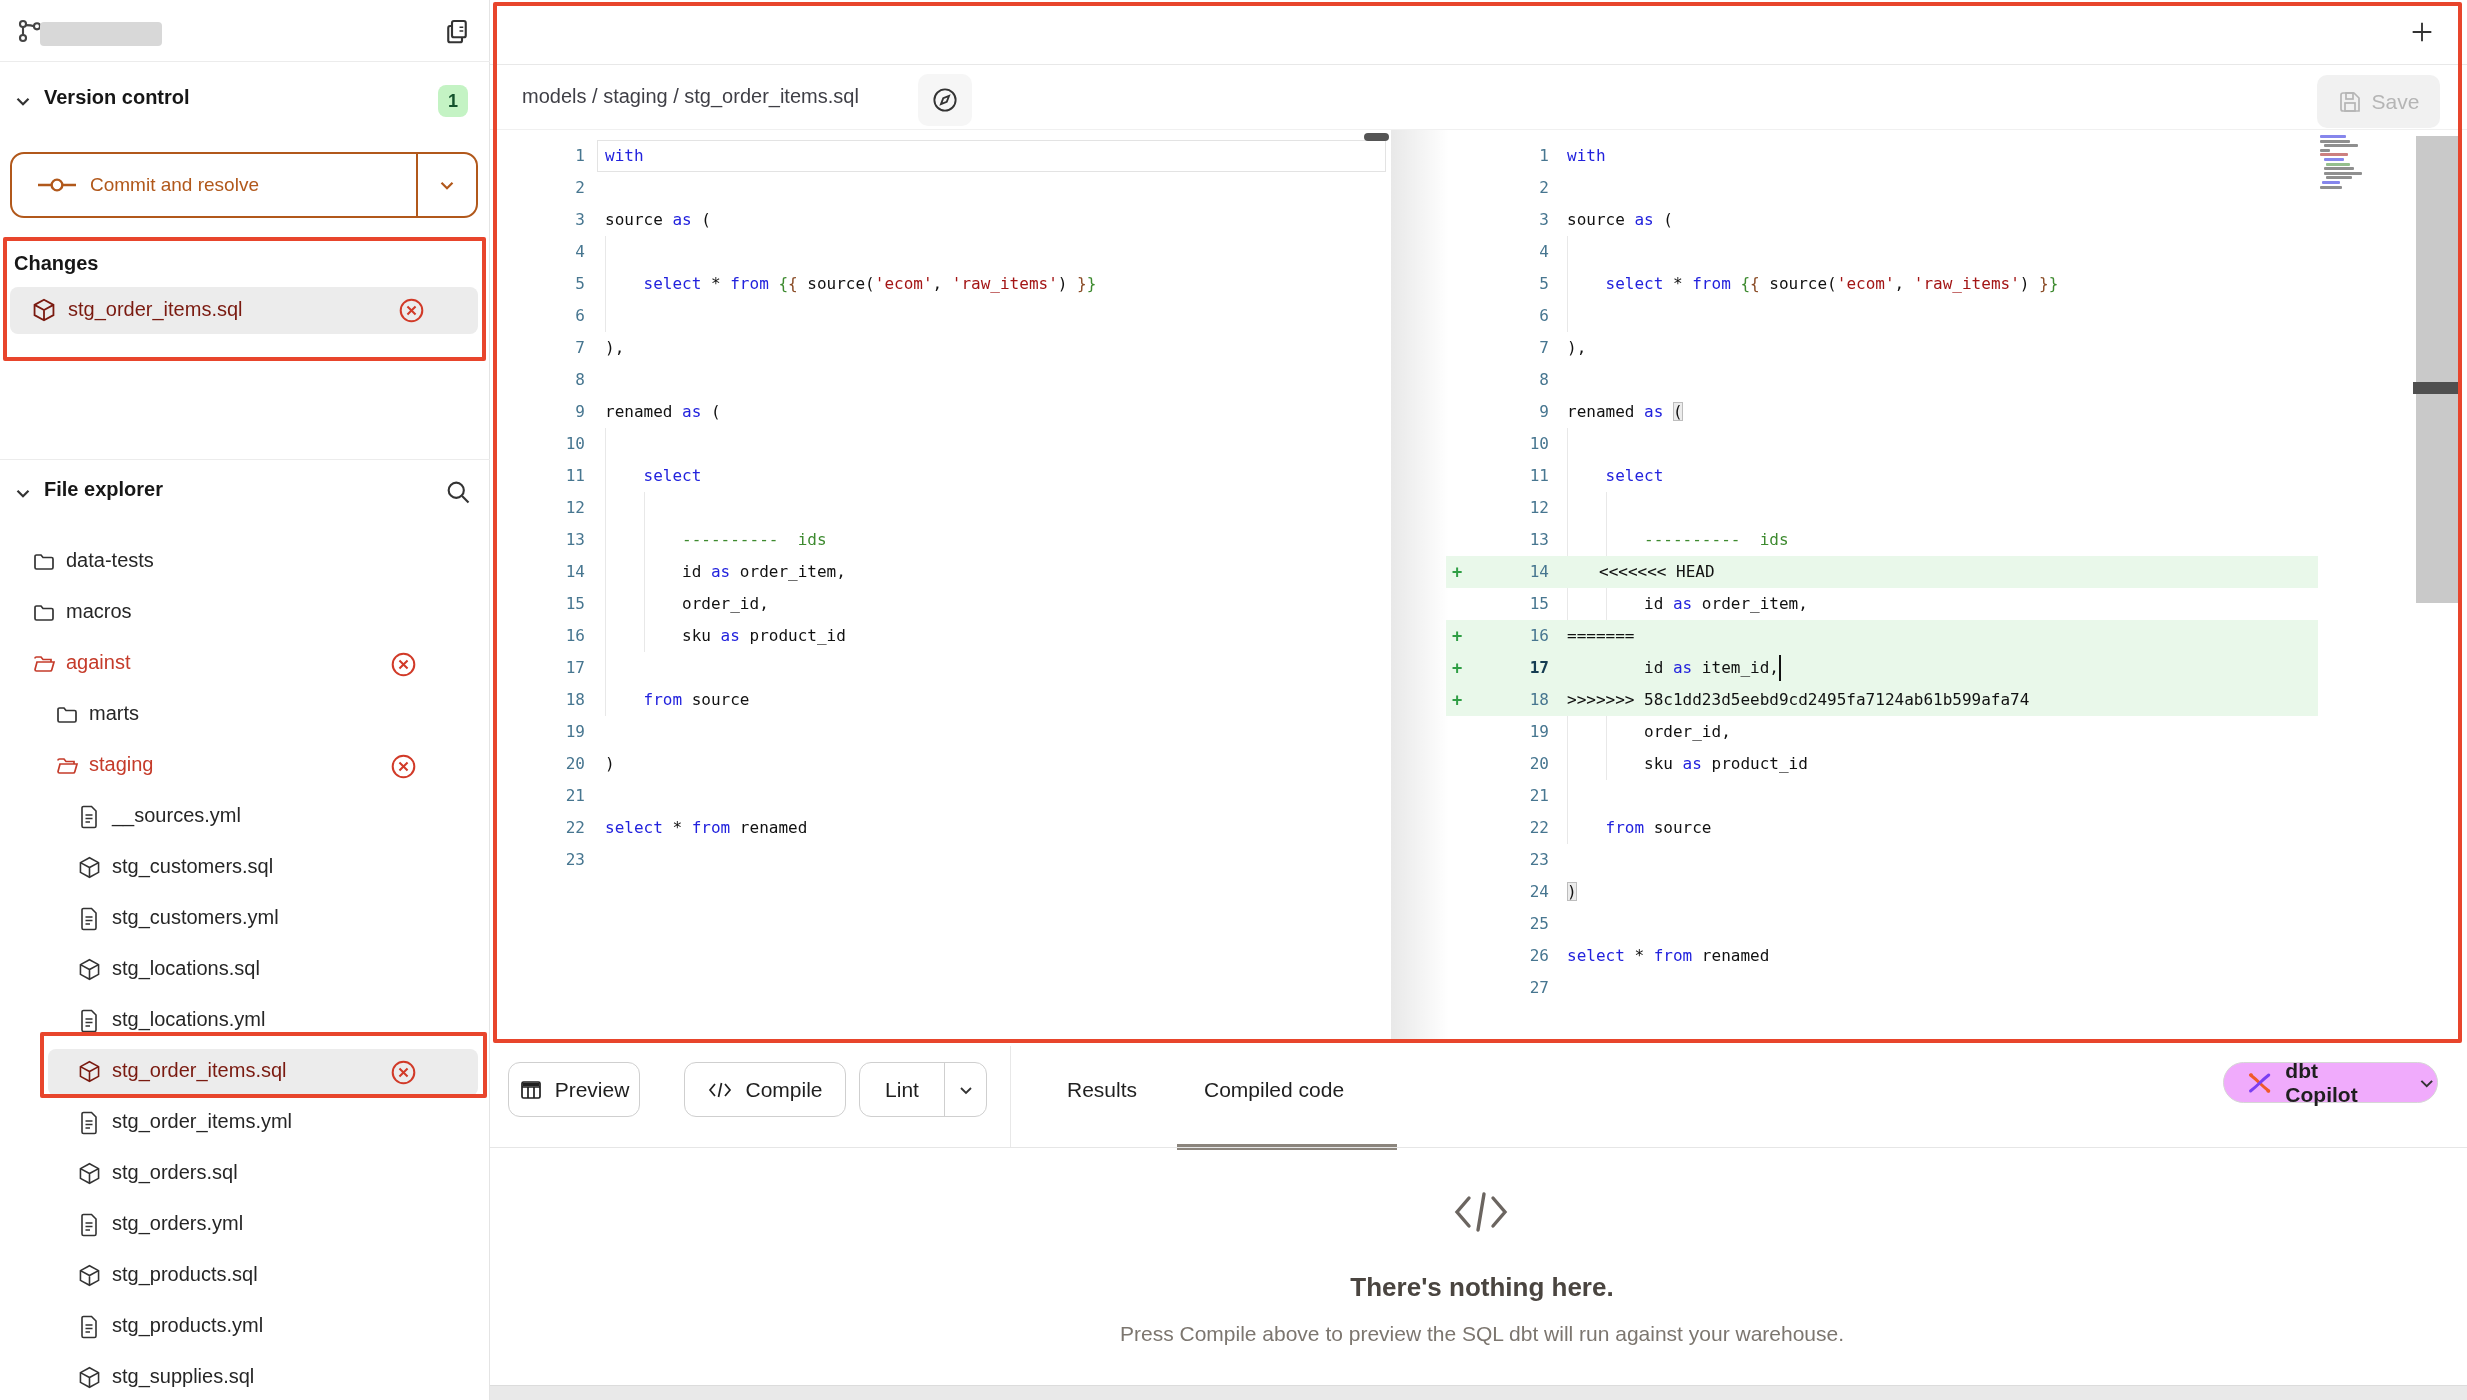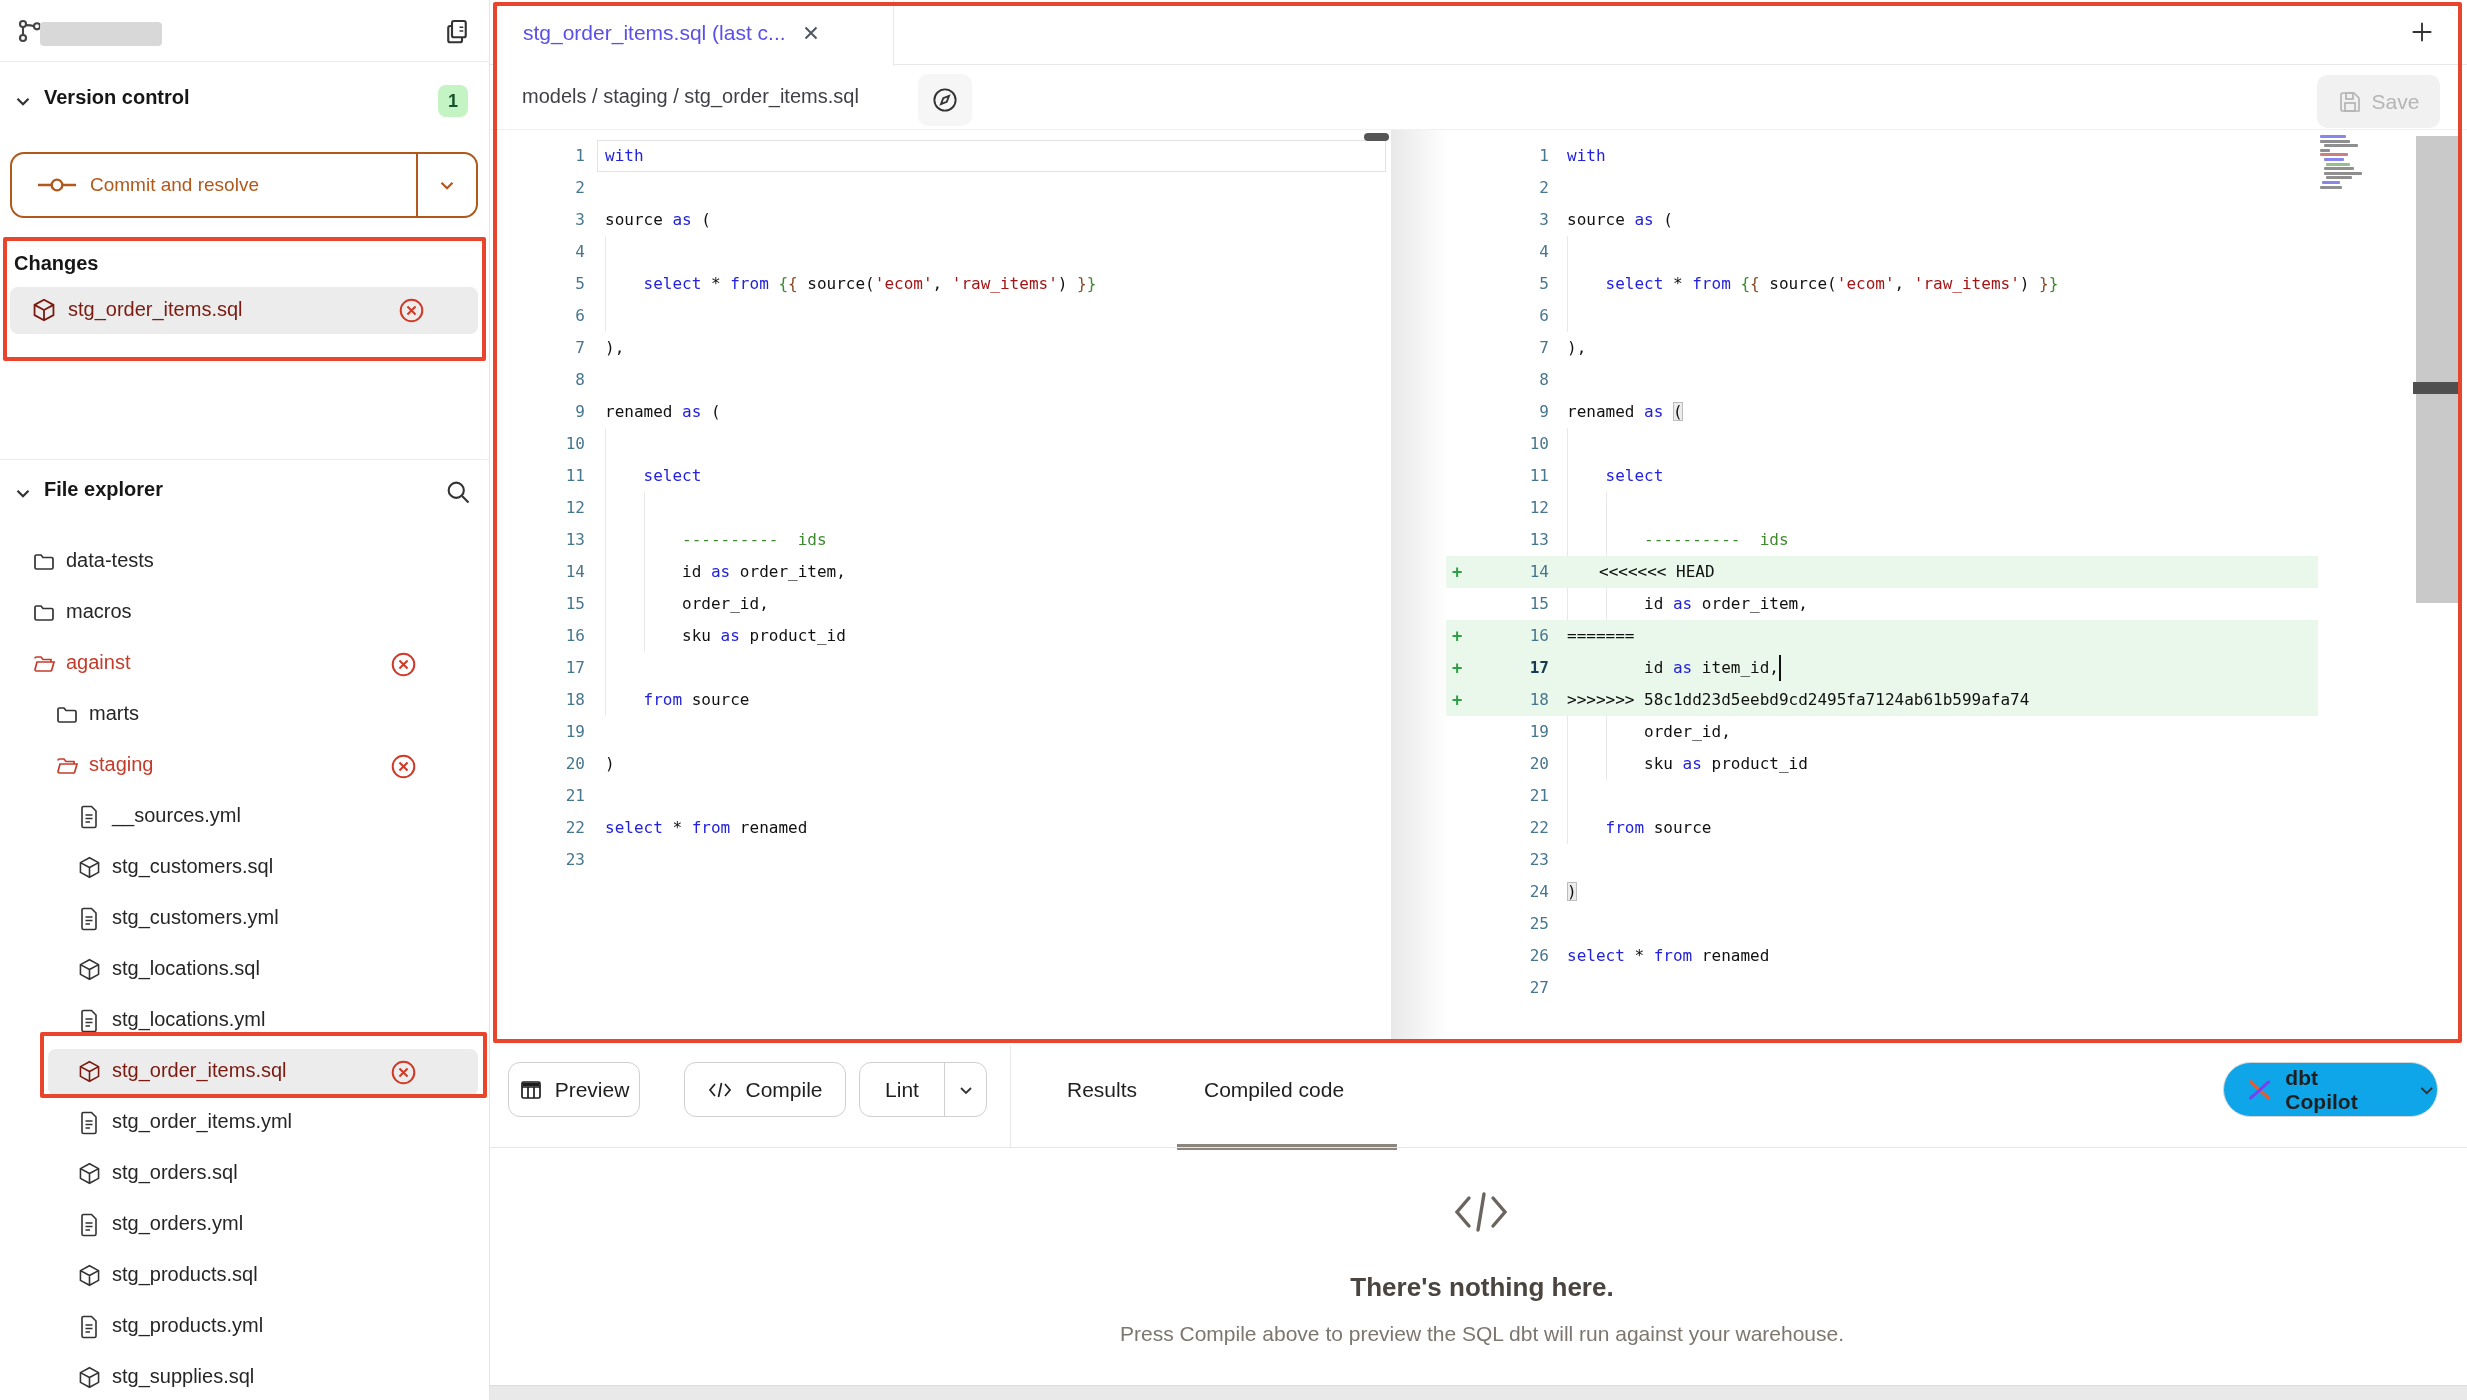--- a/index.html
+++ b/index.html
@@ -64,22 +64,22 @@
   .scroll-strip { left:2416px; top:136px; width:43px; height:467px; background:#c9c9c9; }
   .scroll-thumb { left:2413px; top:382px; width:47px; height:12px; background:#4f4f4f; }
   .lp-thumb { left:1364px; top:133px; width:25px; height:8px; background:#555; border-radius:4px; }
 
   
   .btm-btn { position:absolute; top:1062px; height:55px; border:1.5px solid #cfcfcf; border-radius:12px;
     background:#fff; display:flex; align-items:center; justify-content:center; gap:12px;
     font-size:21px; color:#1f1f1f; cursor:pointer; }
   .btab { position:absolute; top:1062px; height:55px; display:flex; align-items:center; font-size:21px; color:#1f1f1f; }
   .tab-underline { left:1177px; top:1144px; width:220px; height:6px; background:#8b857d; }
-  .copilot { left:2223px; top:1062px; width:215px; height:55px; border:1.5px solid #d6d6d6; border-radius:28px;
-    background:#0ea5e9; display:flex; align-items:center; gap:12px; padding-left:22px; font-size:21px; font-weight:600; }
+  .copilot { left:2223px; top:1062px; width:215px; height:41px; border:1.5px solid #d6d6d6; border-radius:28px;
+    background:#f0abfc; display:flex; align-items:center; gap:12px; padding-left:22px; font-size:21px; font-weight:600; }
   .empty-title { font-size:26px; font-weight:700; color:#4a4540; text-align:center; }
   .empty-sub { font-size:21px; color:#7c766f; text-align:center; }
   .bottom-strip { left:490px; top:1385px; width:1977px; height:15px; background:#e9e9e9; border-top:1px solid #dcdcdc; }
   svg { display:block; }
 </style>
 </head>
 <body>
 
 <div class="stage">
 
@@ -307,26 +307,20 @@
           <div class="abs tree-label" style="left: 112px; top: 10px;">stg_supplies.sql</div>
         </div>
       </div>
 
     <div class="abs anno" style="left:3px;top:237px;width:483px;height:124px"></div>
 
     <div class="abs anno" style="left:40px;top:1032px;width:447px;height:66px"></div>
   </div>
 
   <div class="abs tabbar"></div>
-  <div class="abs tab-active">
-    <span class="tab-title">stg_order_items.sql (last c...</span>
-    <svg style="margin-left:14px" width="22" height="22" viewBox="0 0 20 20" fill="none" stroke="#4b5563" stroke-width="1.8">
-      <path d="M5 5 L15 15 M15 5 L5 15"></path>
-    </svg>
-  </div>
   <svg class="abs" style="left:2408px;top:18px" width="28" height="28" viewBox="0 0 24 24" fill="none" stroke="#333" stroke-width="1.6">
     <path d="M12 4 L12 20 M4 12 L20 12"></path>
   </svg>
 
   <div class="abs crumb-row"></div>
   <div class="abs crumb" style="left:522px;top:85px">models / staging / stg_order_items.sql</div>
   <div class="abs compass-bg">
     <svg width="30" height="30" viewBox="0 0 24 24" fill="none" stroke="#333" stroke-width="1.5">
       <circle cx="12" cy="12" r="8.5"></circle>
         <path d="M15.2 8.8 L13.4 13.4 L8.8 15.2 L10.6 10.6 Z"></path>

